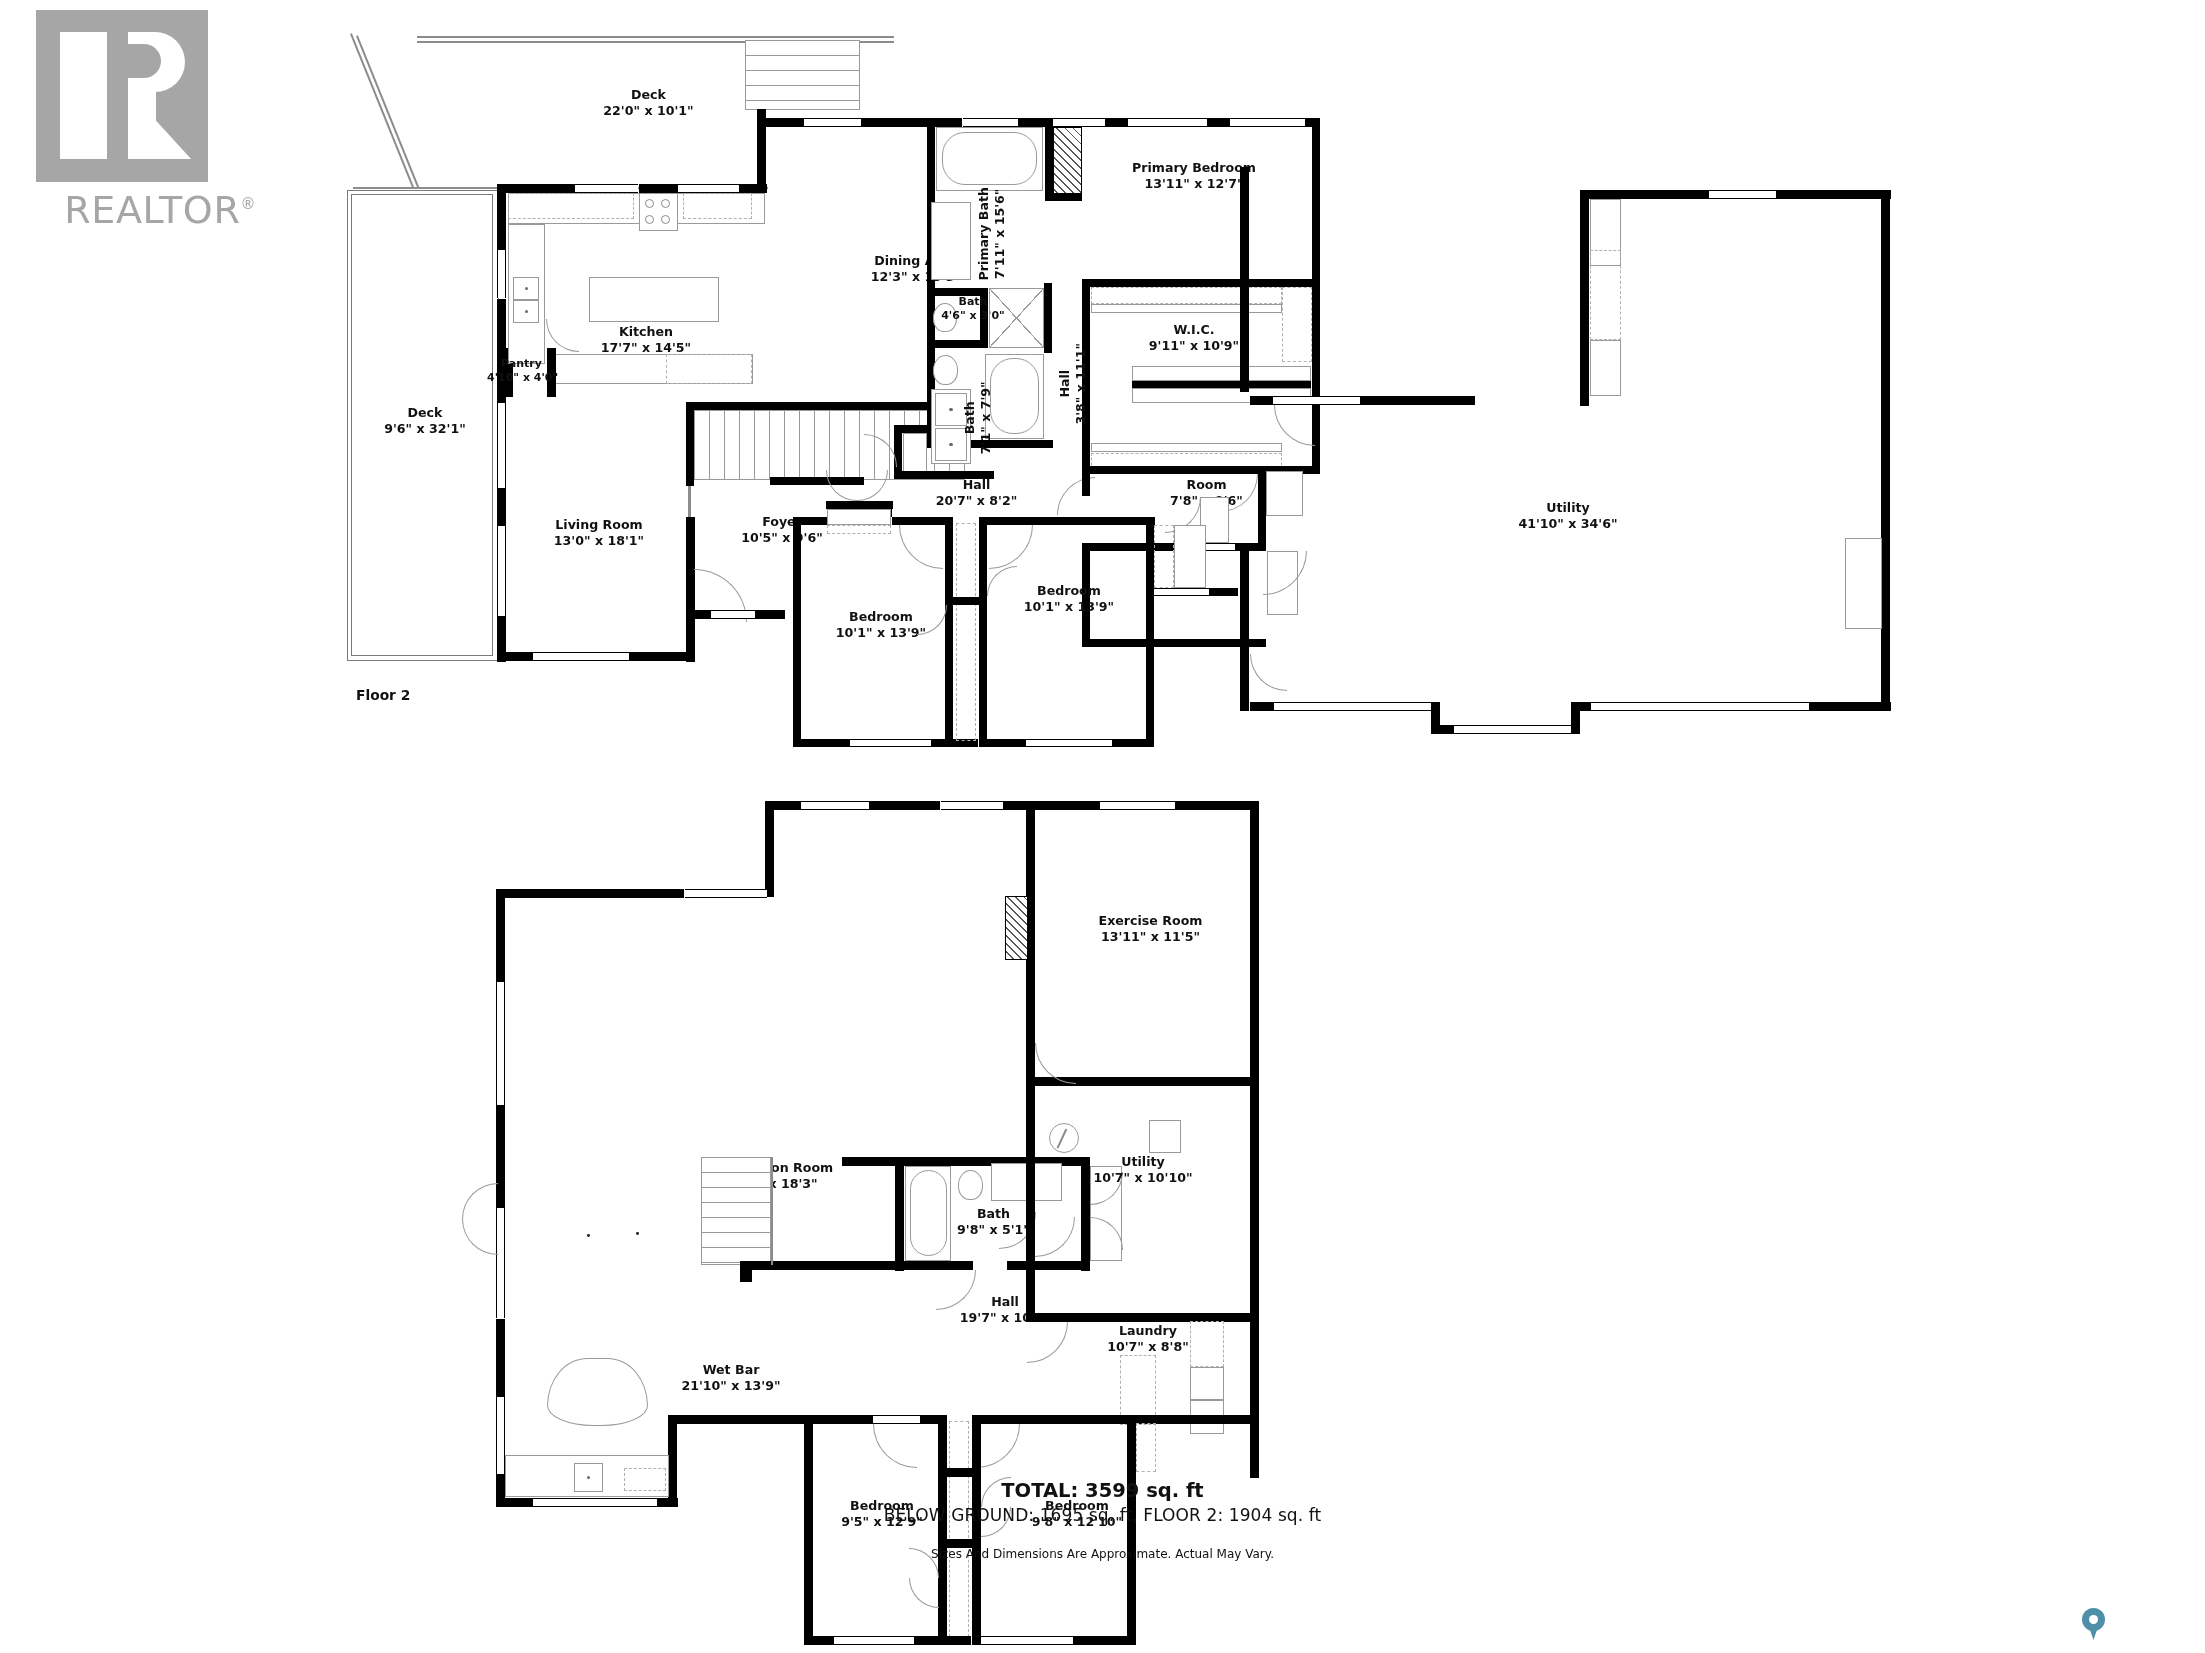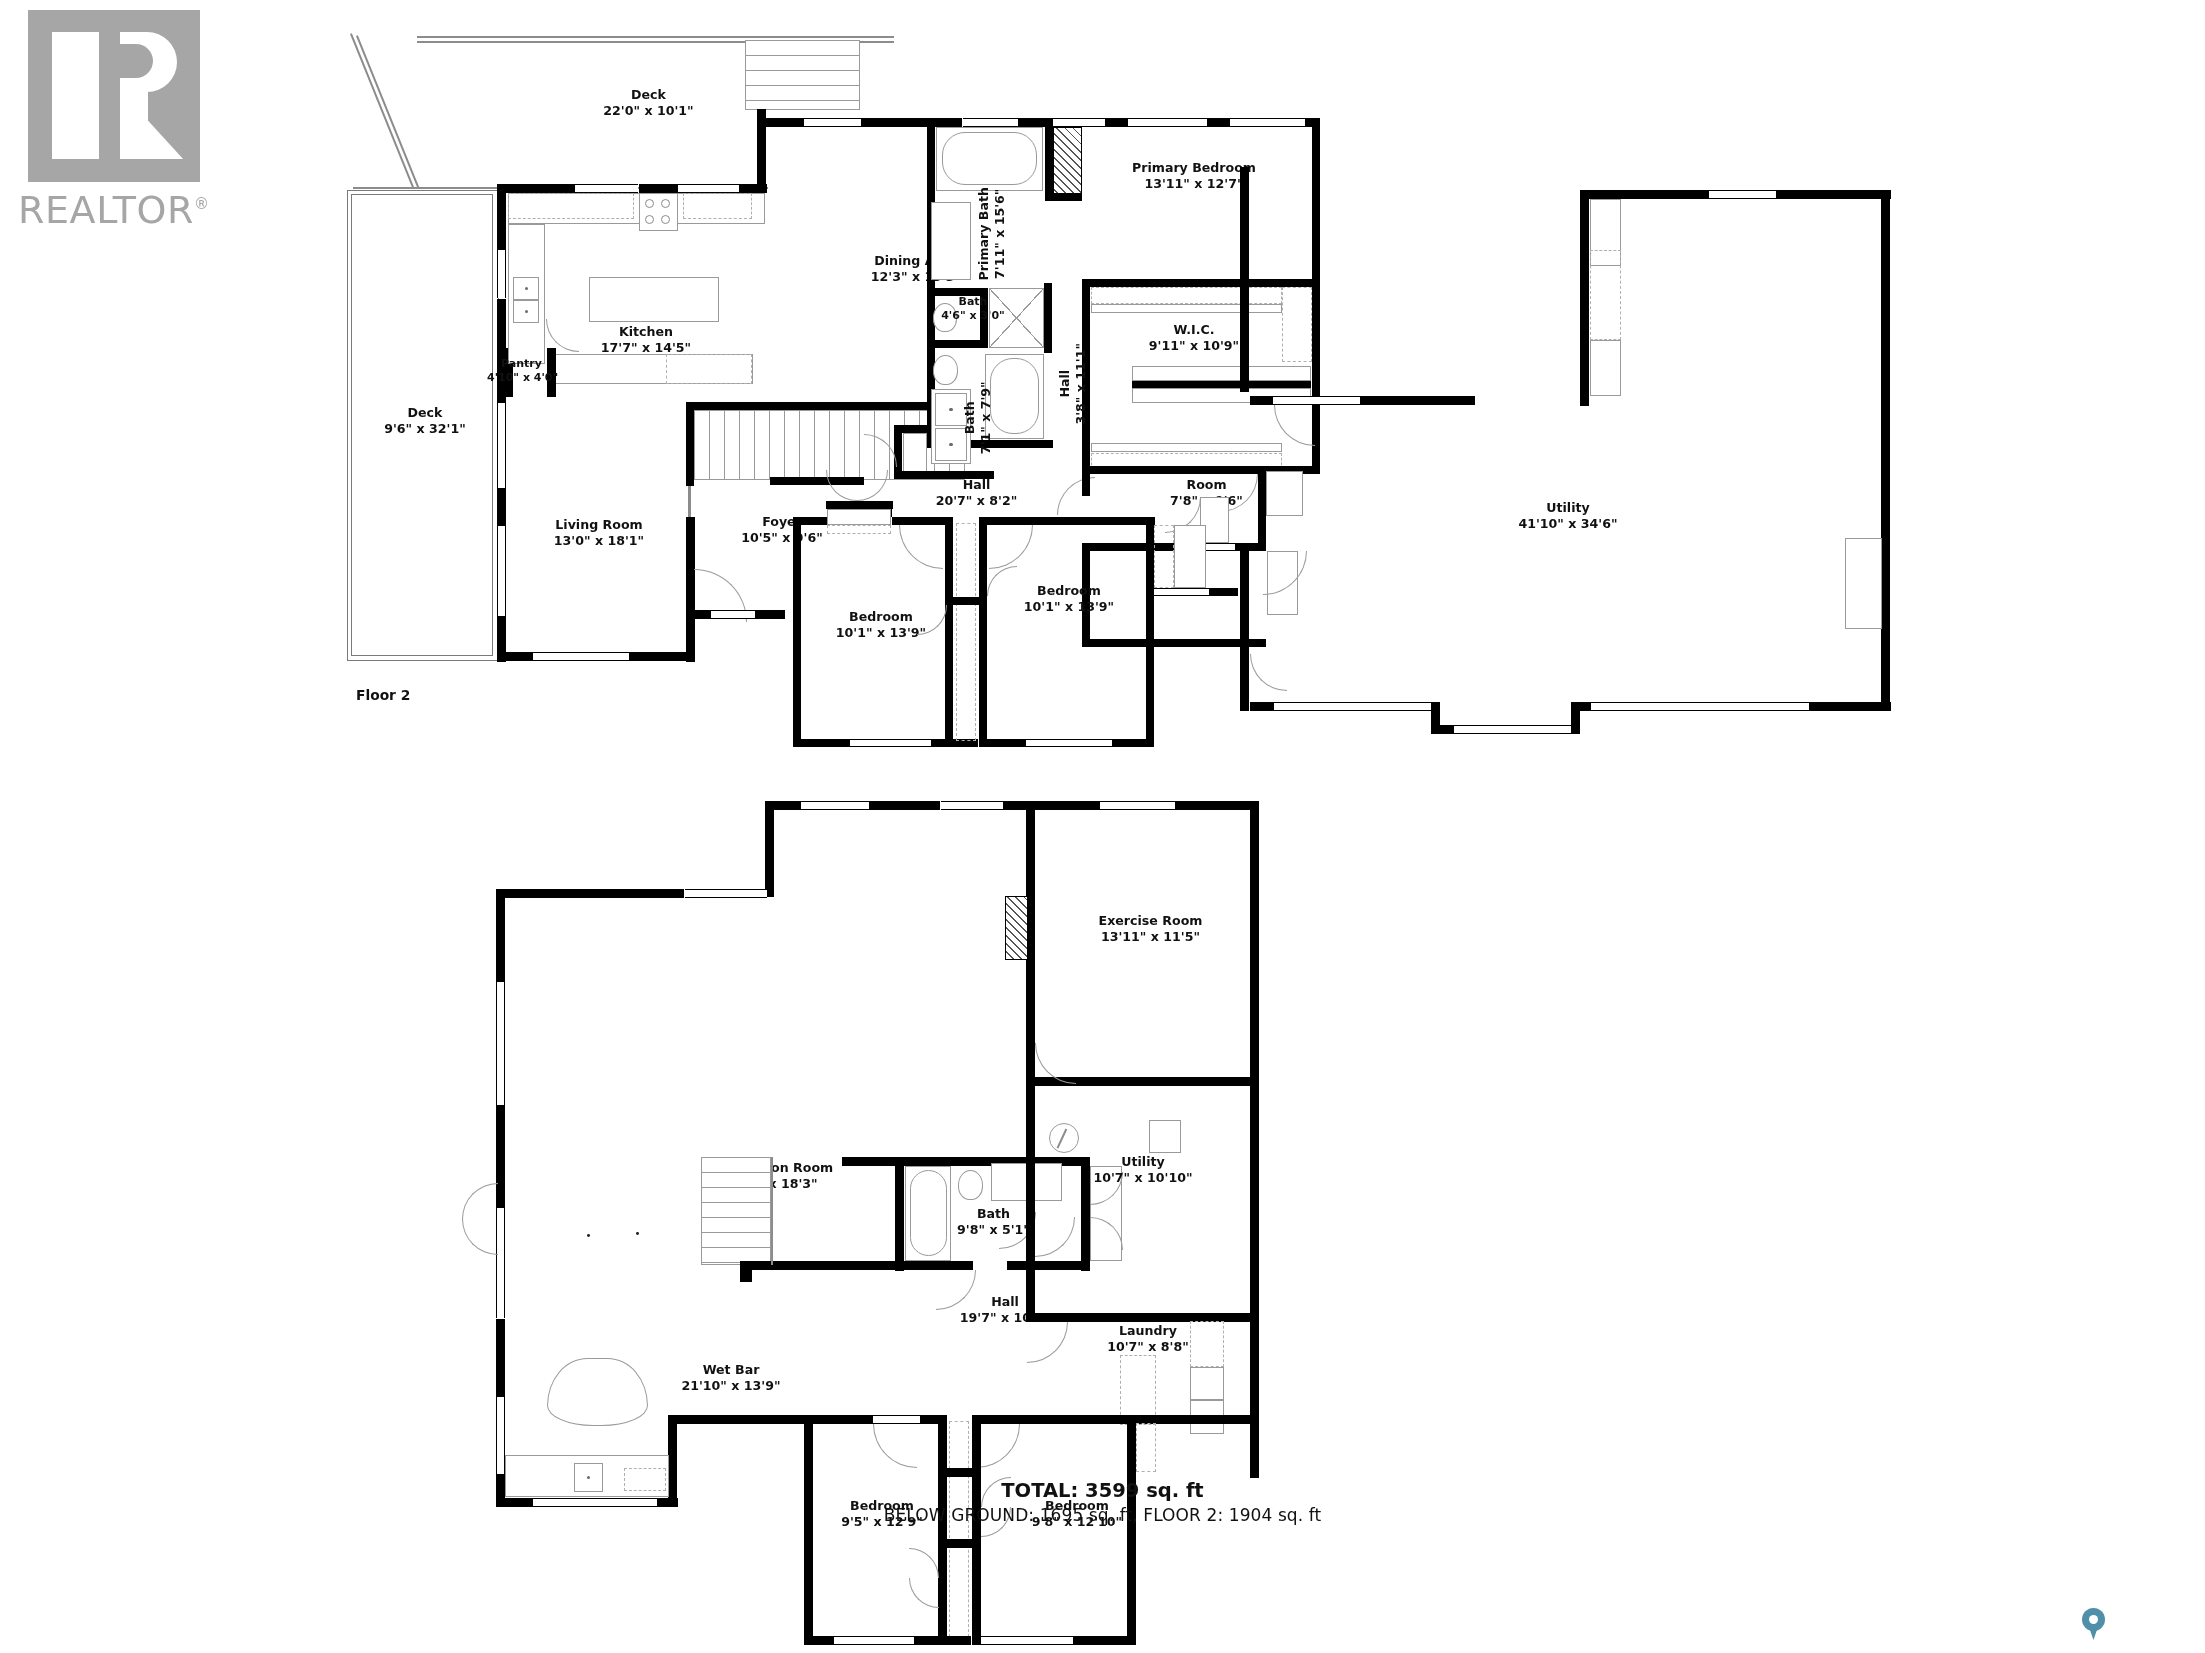--- a/index.html
+++ b/index.html
@@ -12,22 +12,22 @@
     position: relative;
     width: 2205px;
     height: 1654px;
     background: #ffffff;
     overflow: hidden;
   }
 
   
   #realtor-logo {
     position: absolute;
-    left: 18px; top: 10.3px;
-    width: 241px; height: 270px;
+    left: 26px; top: 10.3px;
+    width: 241px; height: 270px; text-align: right;
   }
   #realtor-mark {
     position: absolute;
     left: 10.3px; top: 0;
     width: 172px; height: 172px;
     background: #a6a6a6;
   }
   #realtor-mark .bar {
     position: absolute;
     background: #ffffff;
@@ -722,20 +722,21 @@
     <div class="win" style="left:834px;top:855px;width:80px;height:9.2px;"></div>
     <div class="w" style="left:914px;top:855px;width:57px;height:9.2px;"></div>
     <div class="win" style="left:981px;top:855px;width:92px;height:9.2px;"></div>
     <div class="w" style="left:1073px;top:855px;width:63px;height:9.2px;"></div>
 
   </div>
 
   <div id="footer">
     <div class="total">TOTAL: 3599 sq. ft</div>
     <div class="line">BELOW GROUND: 1695 sq. ft, FLOOR 2: 1904 sq. ft</div>
+    <div class="disclaimer">Sizes And Dimensions Are Approximate. Actual May Vary.</div>
   </div>
 
   <div id="map-pin">
     <div class="pin-tip"></div>
     <div class="pin-head"></div>
     <div class="pin-hole"></div>
   </div>
 
 </div>
 

